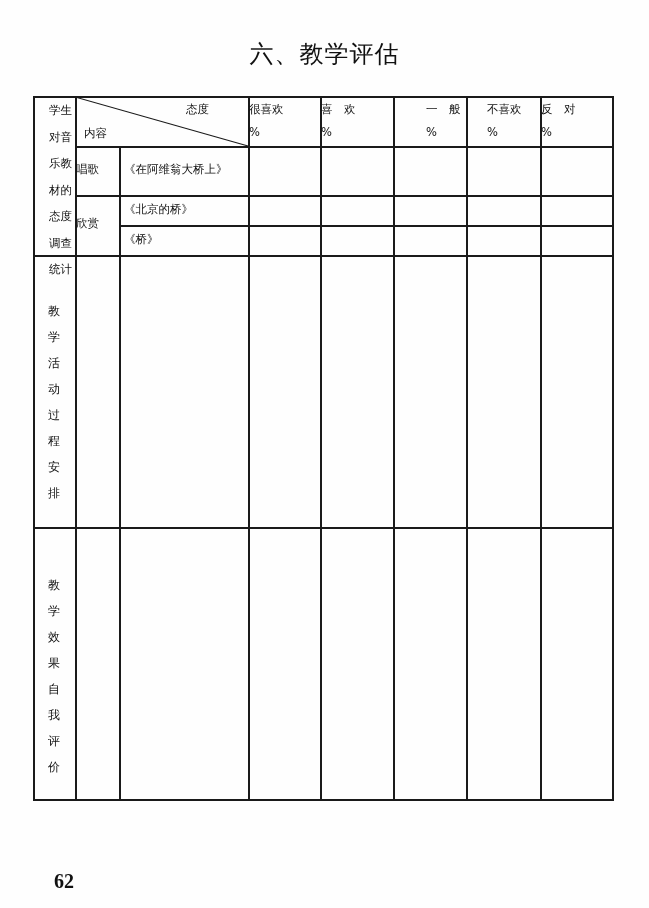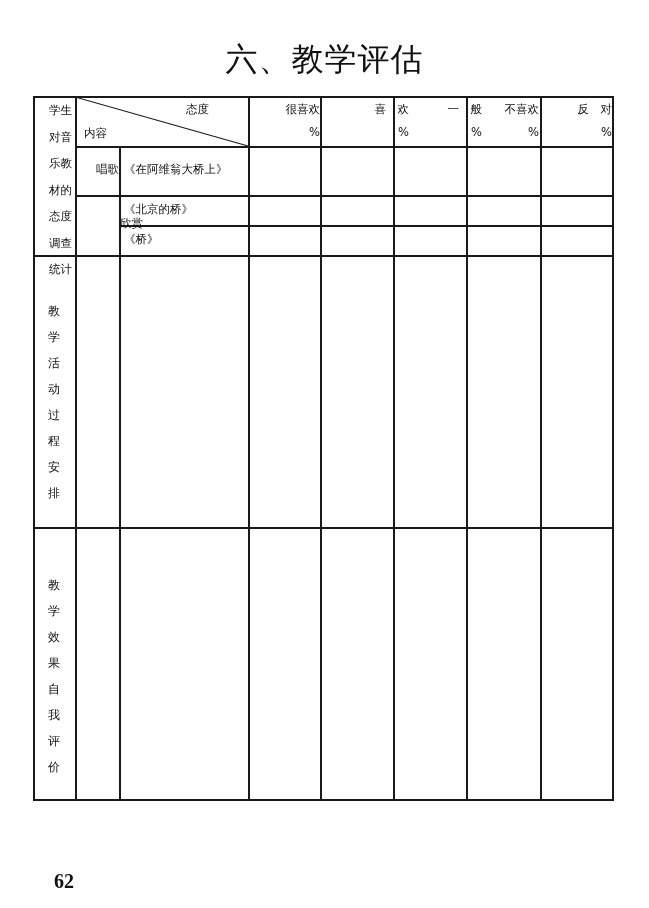--- a/index.html
+++ b/index.html
@@ -2,28 +2,28 @@
 <html><head>
 <meta charset="utf-8">
 <style>
   html, body { margin: 0; padding: 0; }
   body {
     width: 649px; height: 908px; background: #fefefe; position: relative; overflow: hidden;
     font-family: "DejaVu Serif", "Liberation Serif", serif; color: #111;
   }
   .title {
     position: absolute; left: 0; width: 649px; top: 38px; text-align: center;
-    font-size: 32px; letter-spacing: 1px; font-family: "DejaVu Sans", "Liberation Sans", sans-serif;
+    font-size: 24px; letter-spacing: 1px; font-family: "DejaVu Sans", "Liberation Sans", sans-serif;
   }
   .grid { position: absolute; left: 0; top: 0; width: 649px; height: 908px; }
   .ln { position: absolute; background: #1a1a1a; }
   .h { height: 1.5px; }
   .v { width: 1.5px; }
   .txt { position: absolute; font-size: 11.5px; font-family: "DejaVu Sans", "Liberation Sans", sans-serif; line-height: 1; }
-  .center { text-align: right; }
+  .center { text-align: left; }
   .vstack { position: absolute; width: 42px; text-align: center; font-size: 12px;
     font-family: "DejaVu Sans", "Liberation Sans", sans-serif; }
   .vstack span { display: block; height: 26px; line-height: 26px; }
   .side-label { position: absolute; left: 33px; width: 42px; text-align: center; font-size: 11.5px;
     font-family: "DejaVu Sans", "Liberation Sans", sans-serif; }
   .side-label span { display: block; height: 26.5px; line-height: 26.5px; padding-left: 13px; }
   .page-no { position: absolute; left: 54px; top: 870px; font-size: 20px; font-weight: bold;
     font-family: "Liberation Serif", "DejaVu Serif", serif; }
   .cell-input { position: absolute; background: transparent; }
 </style>
@@ -71,21 +71,21 @@
 <div class="txt" style="left:84px; top:128px;">内容</div>
 
 <div class="txt center" style="left:249px; width:71px; top:104px;">
   <div>很喜欢</div>
   <div style="margin-top:11px;">%</div>
 </div>
 <div class="txt center" style="left:321px; width:88px; top:104px;">
   <div>喜　欢</div>
   <div style="margin-top:11px;">%</div>
 </div>
-<div class="txt center" style="left:394px; width:88px; top:104px;">
+<div class="txt center" style="left:394px; width:88px; top:104px;padding-left:32px;">
   <div>一　般</div>
   <div style="margin-top:11px;">%</div>
 </div>
 <div class="txt center" style="left:487px; width:52px; top:104px;">
   <div>不喜欢</div>
   <div style="margin-top:11px;">%</div>
 </div>
 <div class="txt center" style="left:541px; width:71px; top:104px;">
   <div>反　对</div>
   <div style="margin-top:11px;">%</div>

